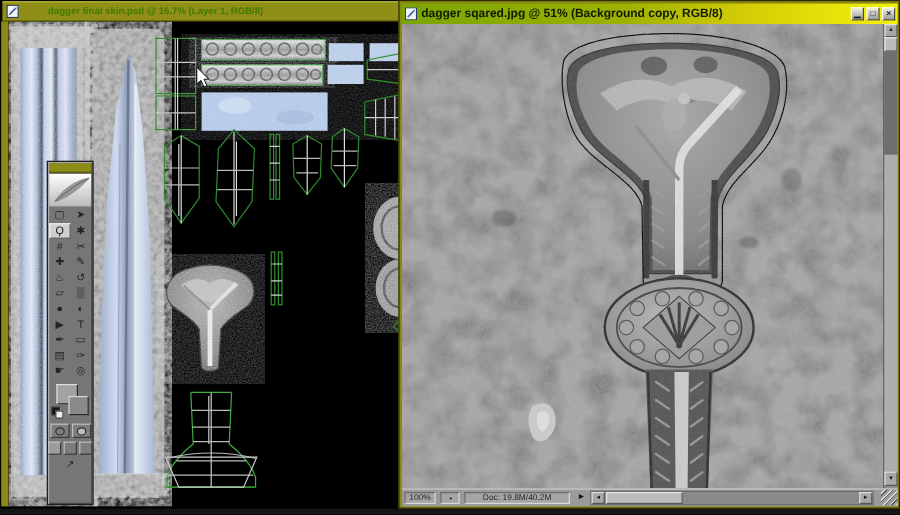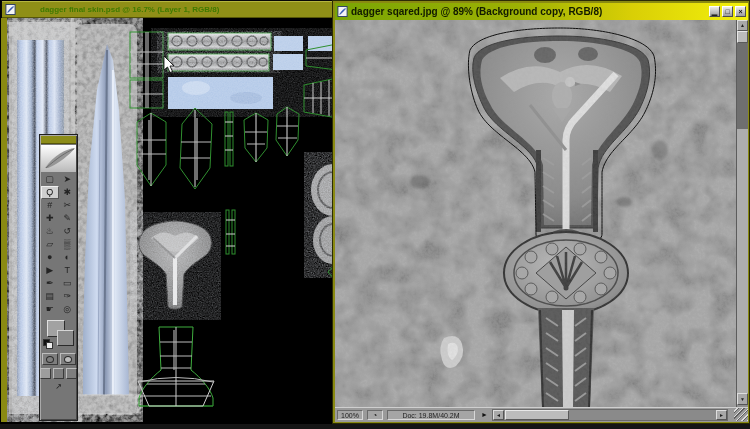--- a/index.html
+++ b/index.html
@@ -349,21 +349,21 @@
         <span>↗</span>
       </div>
     </div>
   </div>
 
   <div class="abs" id="rightWin">
     <div class="abs" id="rightTitle">
       <svg width="11" height="11">
           <use href="#docicon"></use>
         </svg>
-      <span class="ttxt">dagger sqared.jpg @ 89% (Background copy, RGB/8)</span>
+      <span class="ttxt">dagger sqared.jpg @ 51% (Background copy, RGB/8)</span>
       <div id="winBtns">
         <div class="wBtn">▁</div>
         <div class="wBtn">□</div>
         <div class="wBtn">×</div>
       </div>
     </div>
 
     <div class="abs" id="rightContent">
       <svg width="401" height="387" viewBox="335 20 401 387">
         <defs>

